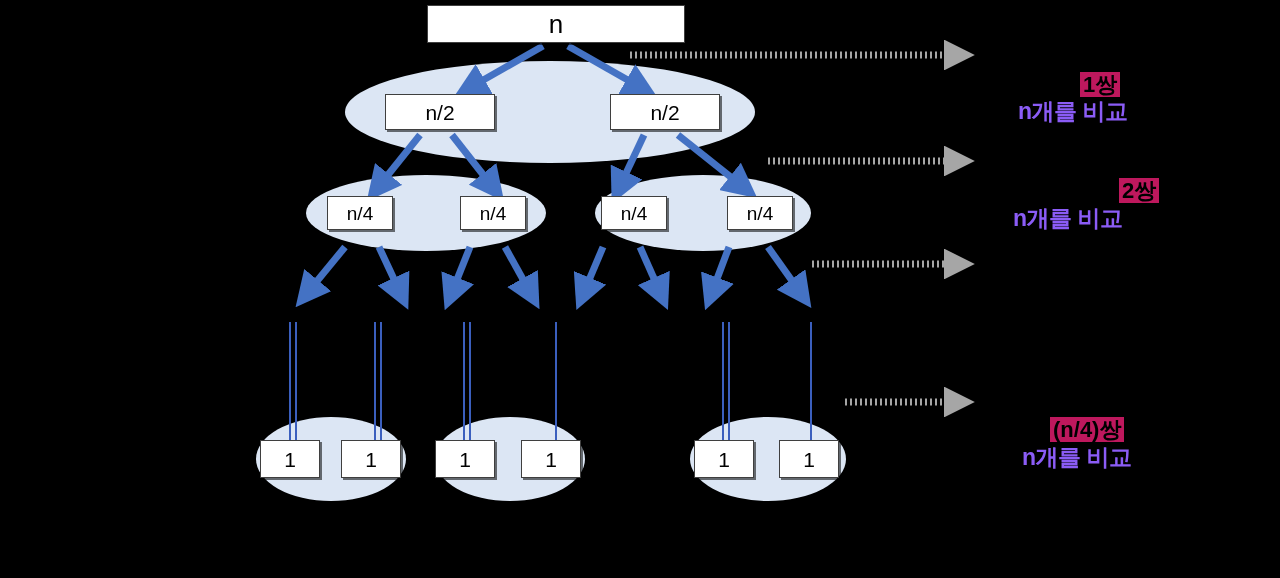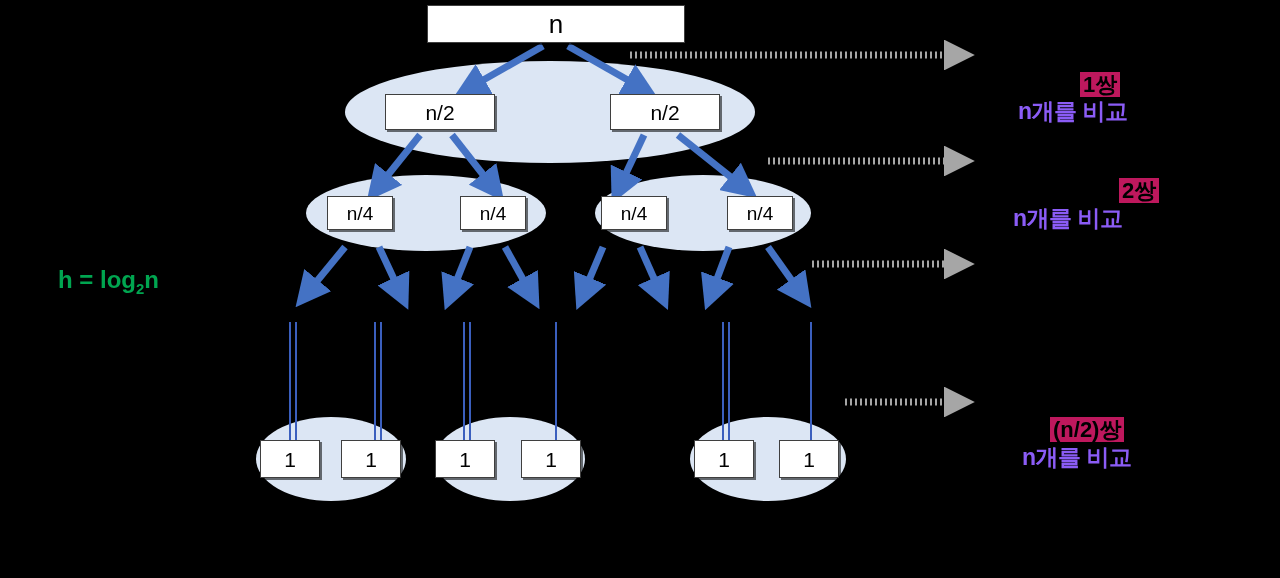--- a/index.html
+++ b/index.html
@@ -170,26 +170,23 @@
         <span>1</span>
       </div>
       <div class="node-box lvl-leaf" style="left: 694px; top: 440px; width: 60px; height: 38px;">
         <span>1</span>
       </div>
       <div class="node-box lvl-leaf" style="left: 779px; top: 440px; width: 60px; height: 38px;">
         <span>1</span>
       </div>
     </div>
 
-  <div class="green-text" id="height-label" style="left: 58px; top: 266px;">
-    <span>h = log</span><sub>2</sub><span>n</span>
-  </div>
 
   <div id="right-labels-host">
       <div class="pair-chip" style="left: 1080px; top: 72px;">1쌍</div>
       <div class="red-text" style="left: 1018px; top: 96px;">n개를 비교</div>
       <div class="pair-chip" style="left: 1075px; top: 178px; margin-left: 44px;">2쌍</div>
       <div class="red-text" style="left: 1013px; top: 203px;">n개를 비교</div>
-      <div class="pair-chip" style="left: 1050px; top: 417px;">(n/2)쌍</div>
+      <div class="pair-chip" style="left: 1050px; top: 417px;">(n/4)쌍</div>
       <div class="red-text" style="left: 1022px; top: 442px;">n개를 비교</div>
     </div>
 
 </div>
 
 </body></html>

